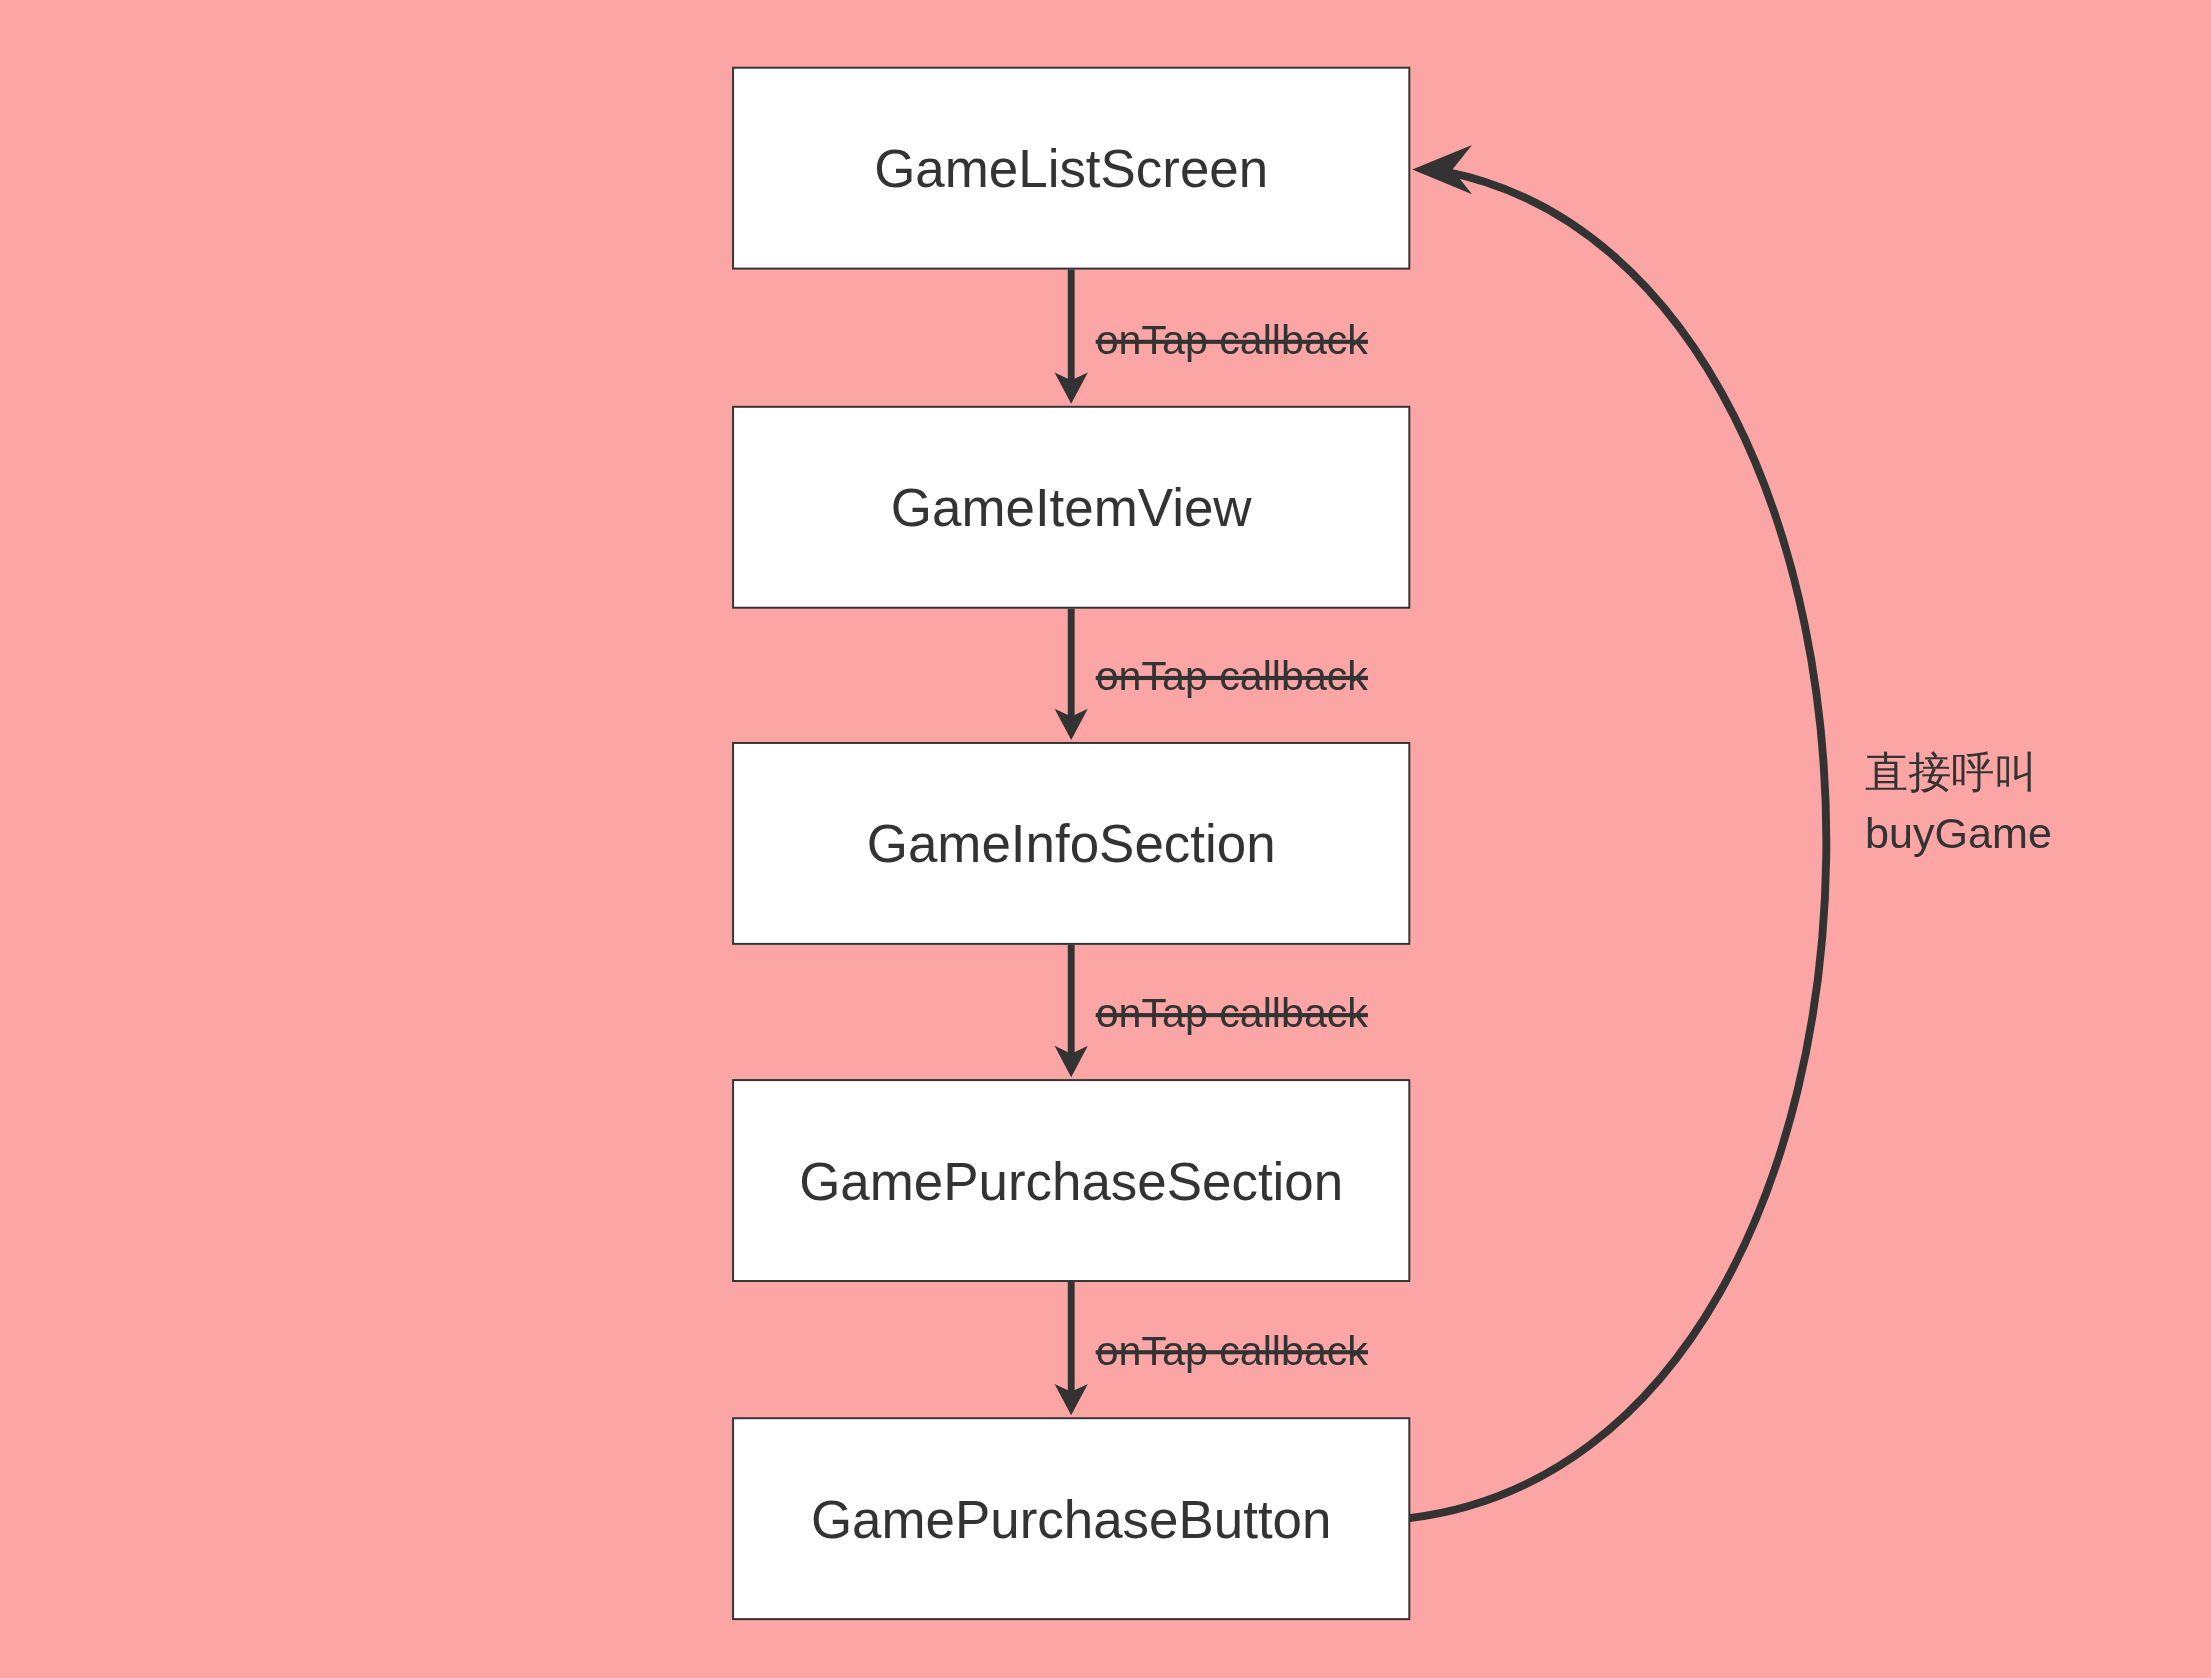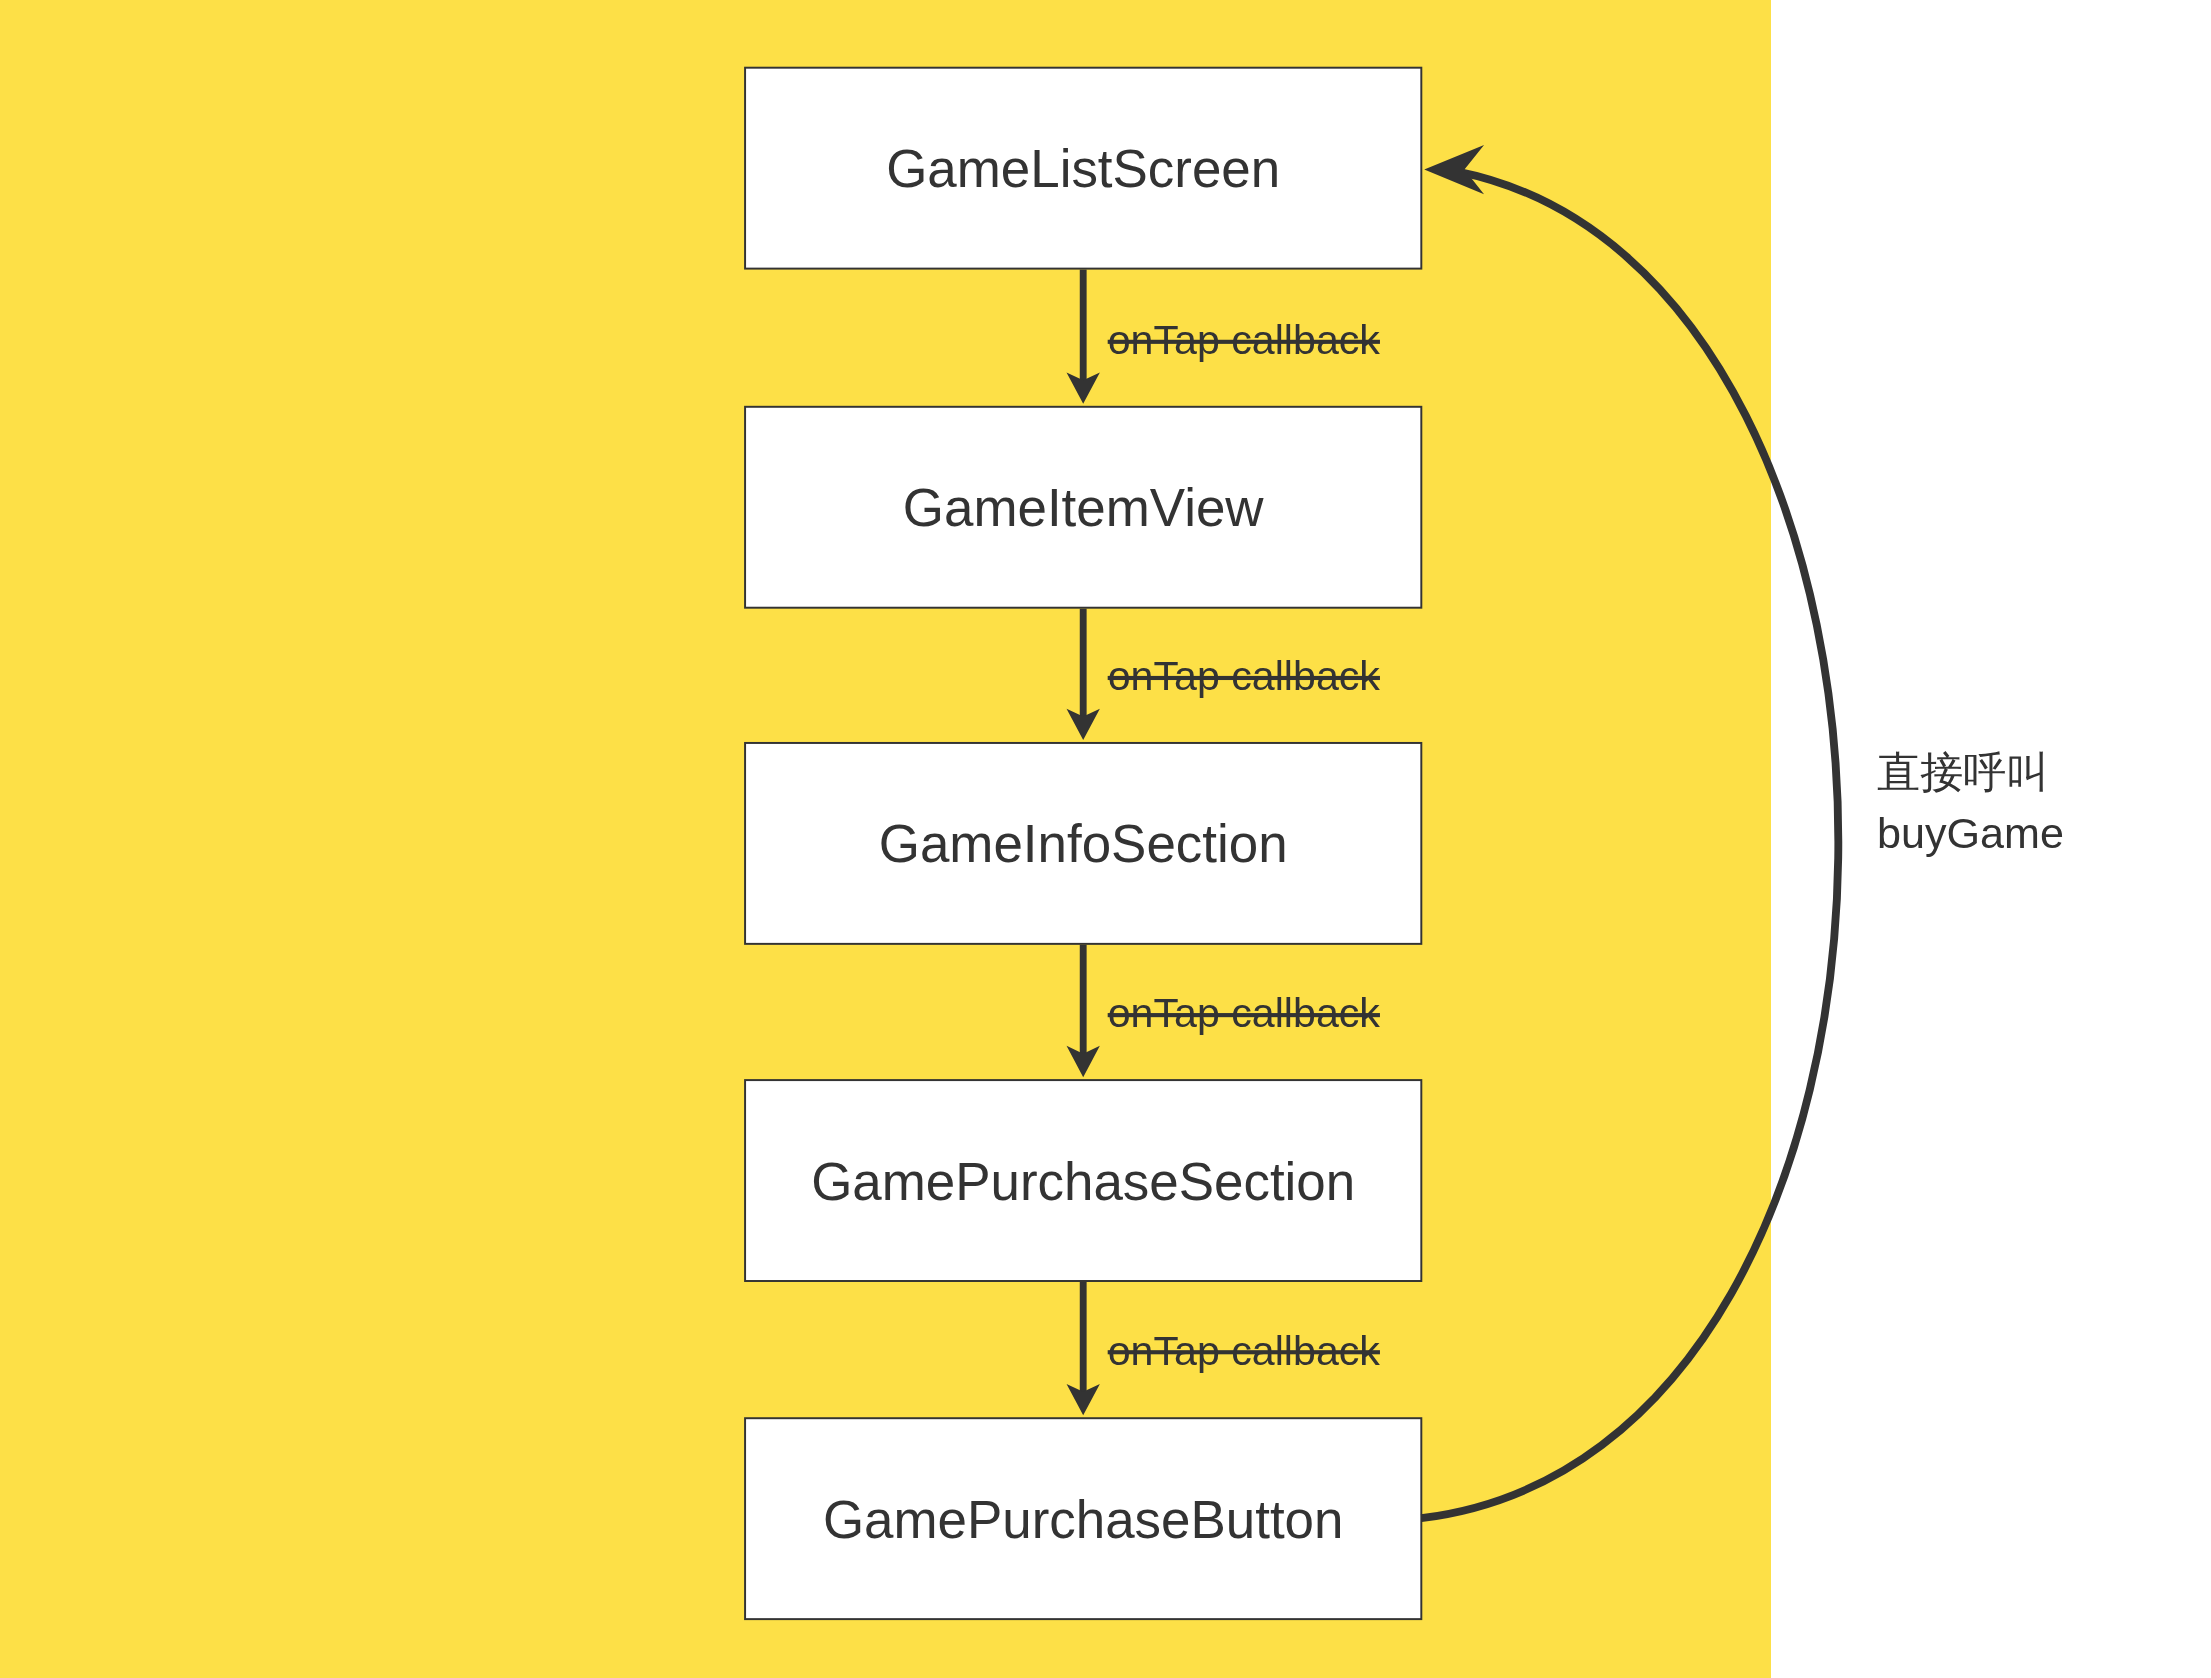--- a/index.html
+++ b/index.html
@@ -2,25 +2,24 @@
 <html><head>
 <meta charset="utf-8">
 <style>
   html, body {
     margin: 0;
     padding: 0;
     background: #ffffff;
   }
   .canvas {
     position: relative;
-    width: 1759px;
+    width: 2211px;
     height: 1678px;
-    background: #fde047;
+    background: #fca5a5;
     font-family: "Liberation Sans", "DejaVu Sans", sans-serif;
-    padding-left: 12px;
   }
   svg { display: block; }
 
   .node-box {
     fill: #ffffff;
     stroke: #333333;
     stroke-width: 2px;
   }
   .node-label {
     font-family: "Liberation Sans", "DejaVu Sans", sans-serif;

